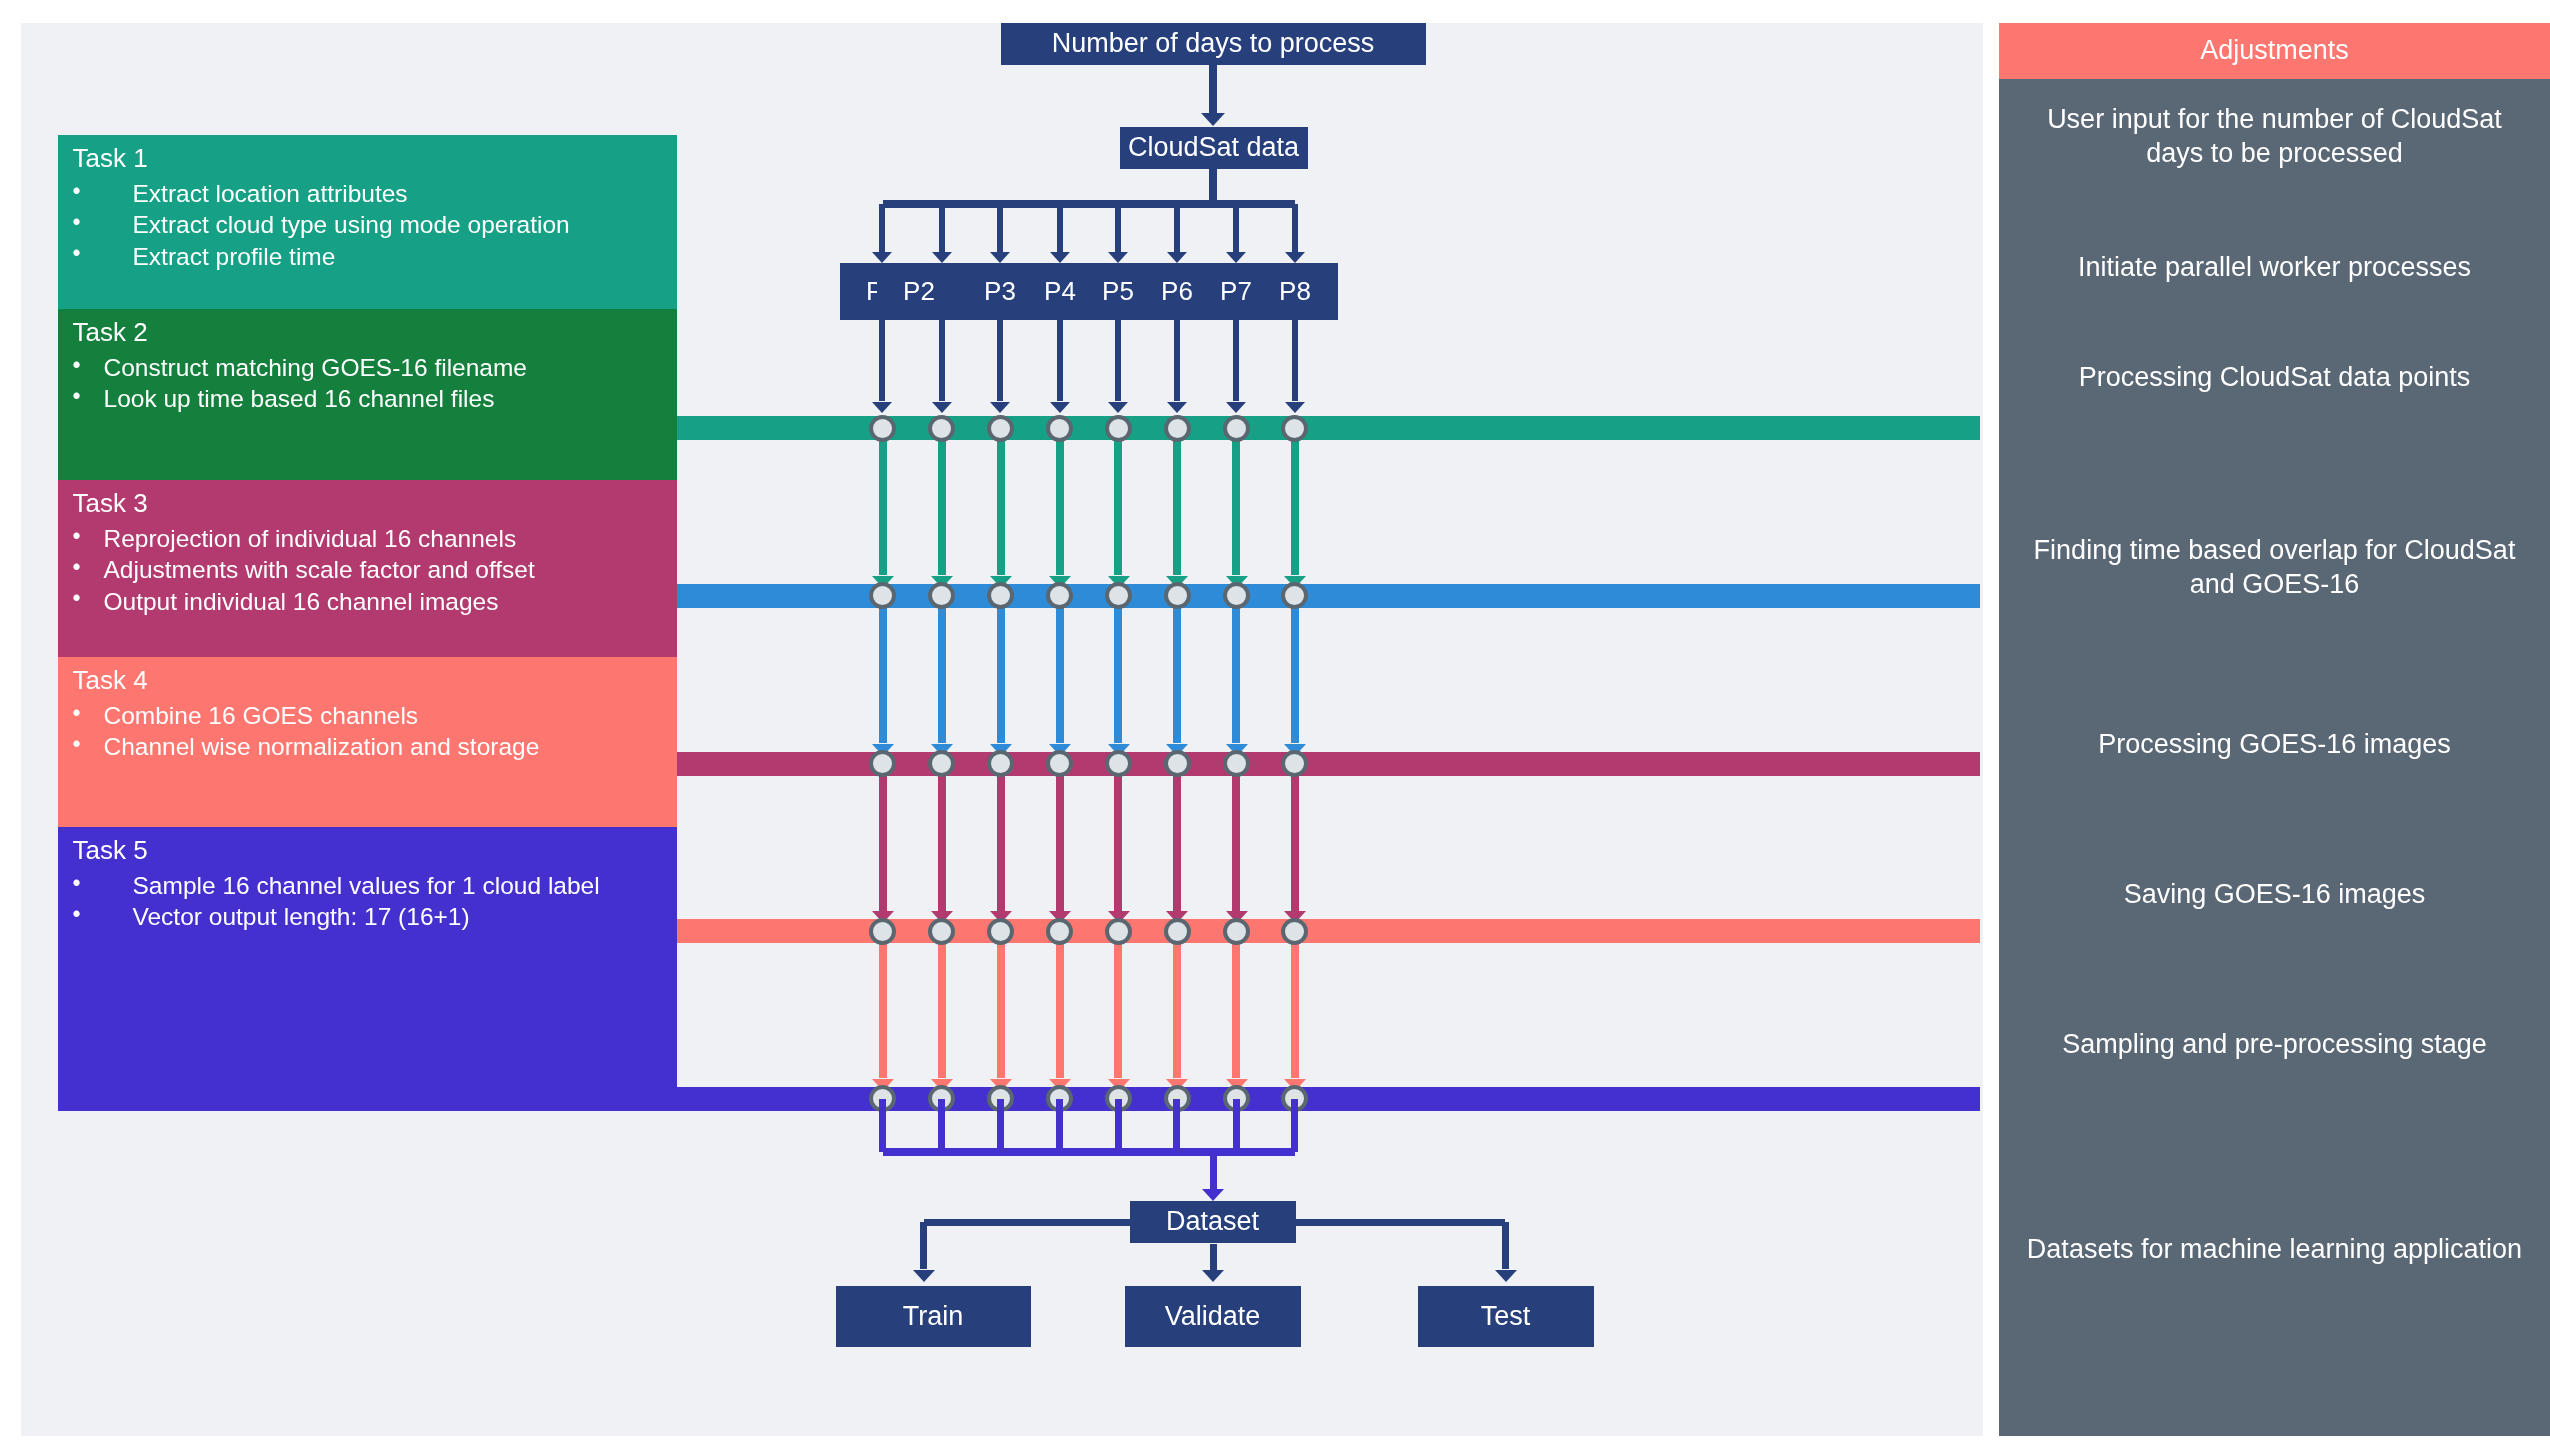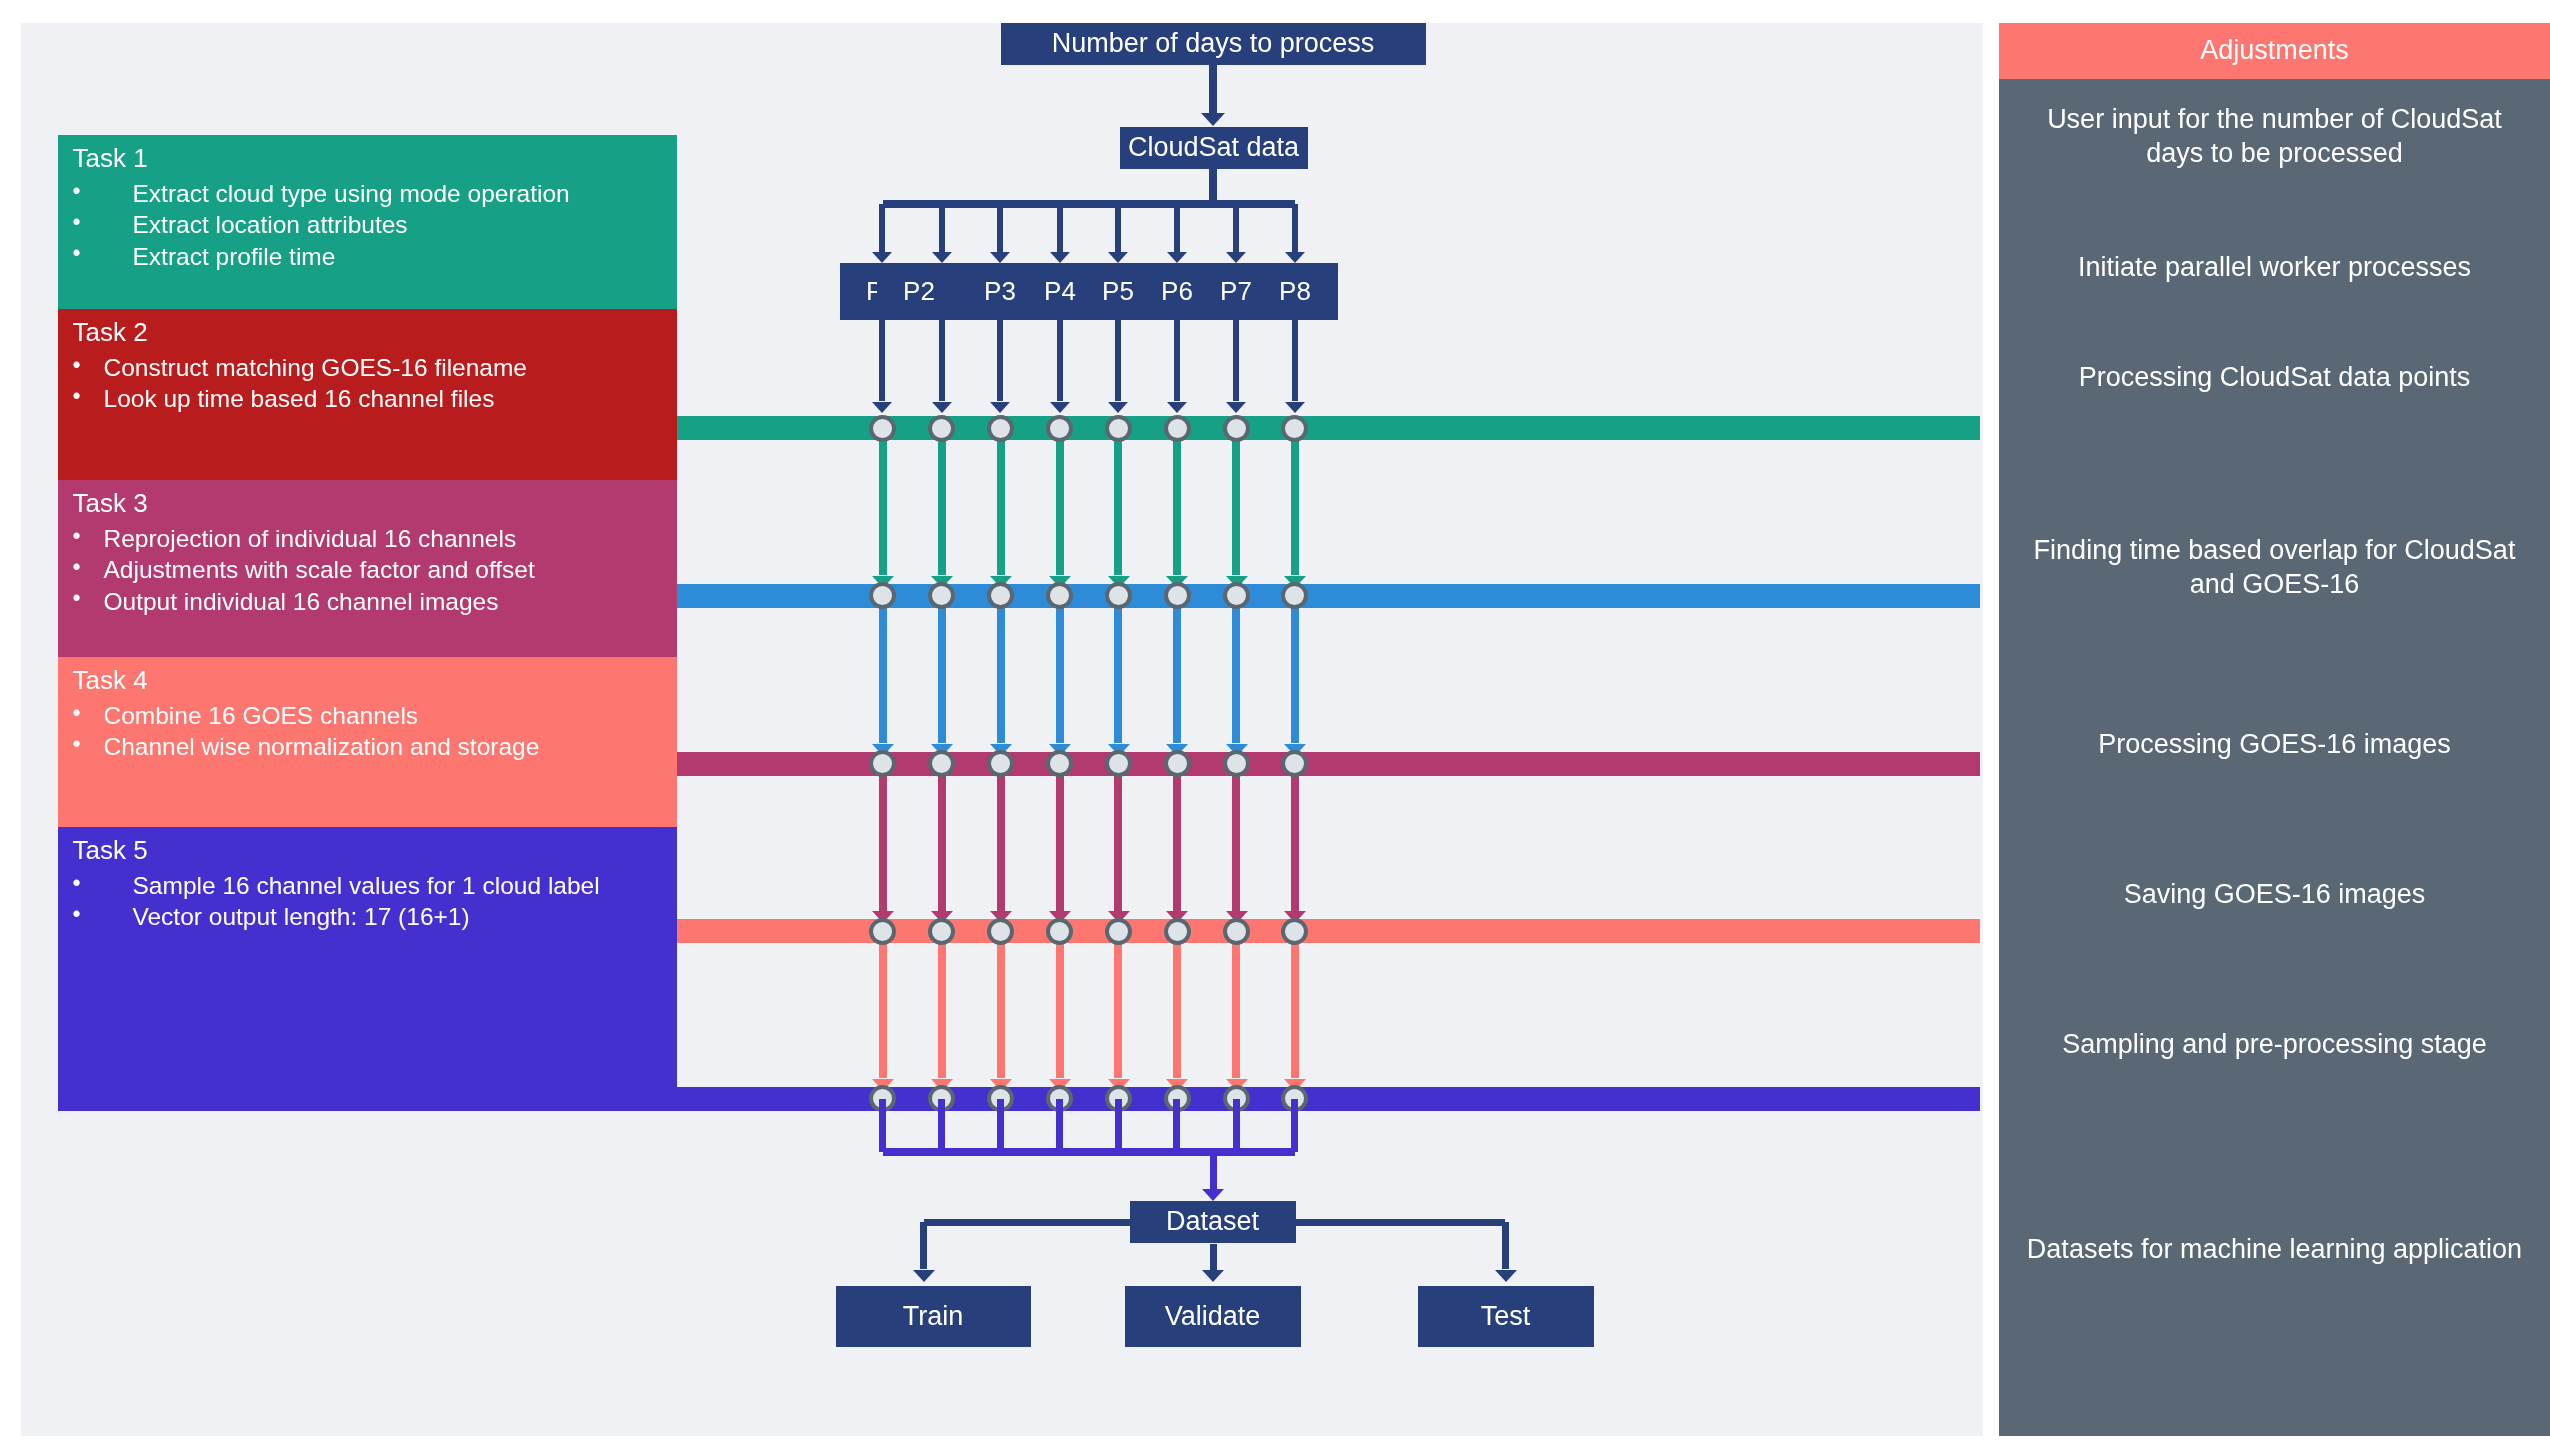--- a/index.html
+++ b/index.html
@@ -45,27 +45,27 @@
 </style>
 </head>
 <body>
 
 <div id="root">
 
   <div id="canvas">
       <div class="taskcard indent" style="top: 112px; height: 305px; background: rgb(22, 160, 133);">
         <div class="ttitle">Task 1</div>
         <ul>
+          <li>Extract location attributes</li>
           <li>Extract cloud type using mode operation</li>
-          <li>Extract location attributes</li>
           <li>Extract profile time</li>
         </ul>
       </div>
       <div class="band" style="top: 393px; height: 24px; background: rgb(22, 160, 133);"></div>
-      <div class="taskcard" style="top: 286px; height: 299px; background: #b91c1c;">
+      <div class="taskcard" style="top: 286px; height: 299px; background: #15803d;">
         <div class="ttitle">Task 2</div>
         <ul>
           <li>Construct matching GOES-16 filename</li>
           <li>Look up time based 16 channel files</li>
         </ul>
       </div>
       <div class="band" style="top: 561px; height: 24px; background: rgb(46, 139, 216);"></div>
       <div class="taskcard" style="top: 457px; height: 296px; background: rgb(178, 58, 111);">
         <div class="ttitle">Task 3</div>
         <ul>

